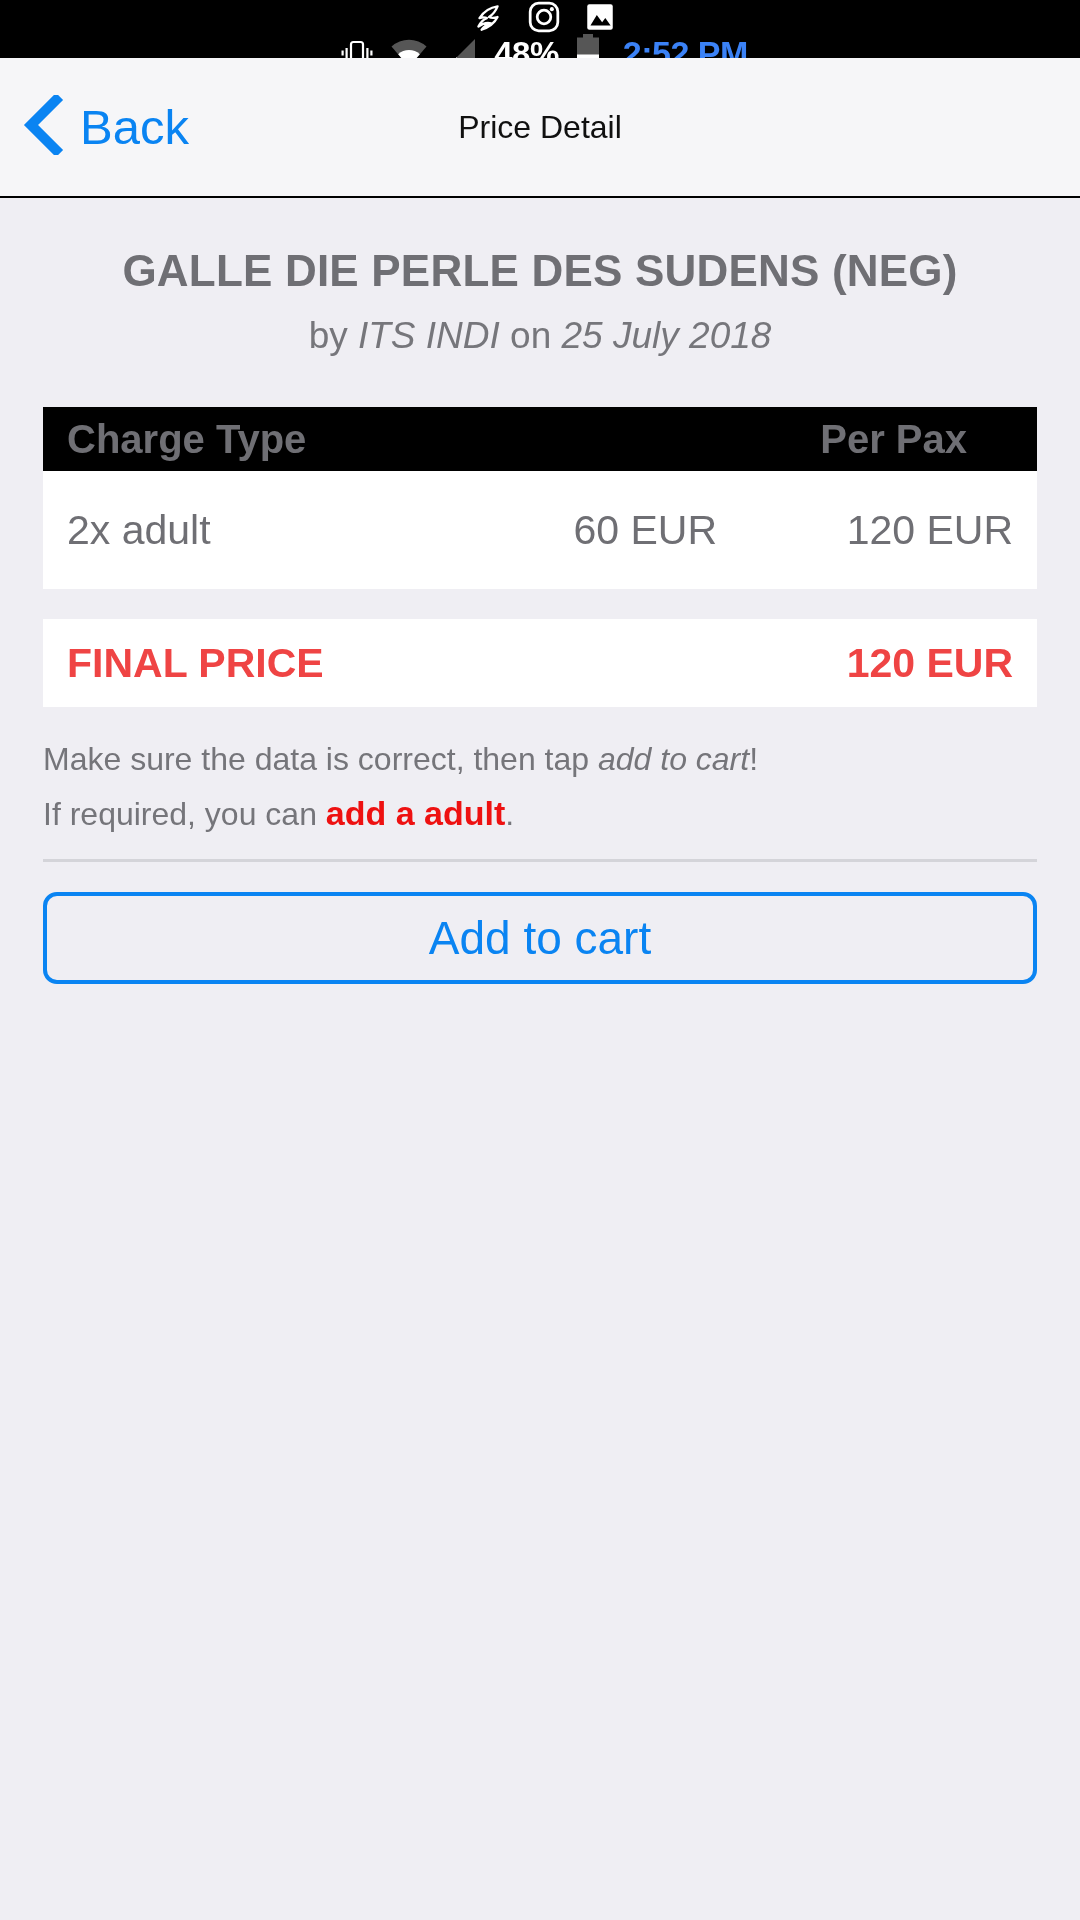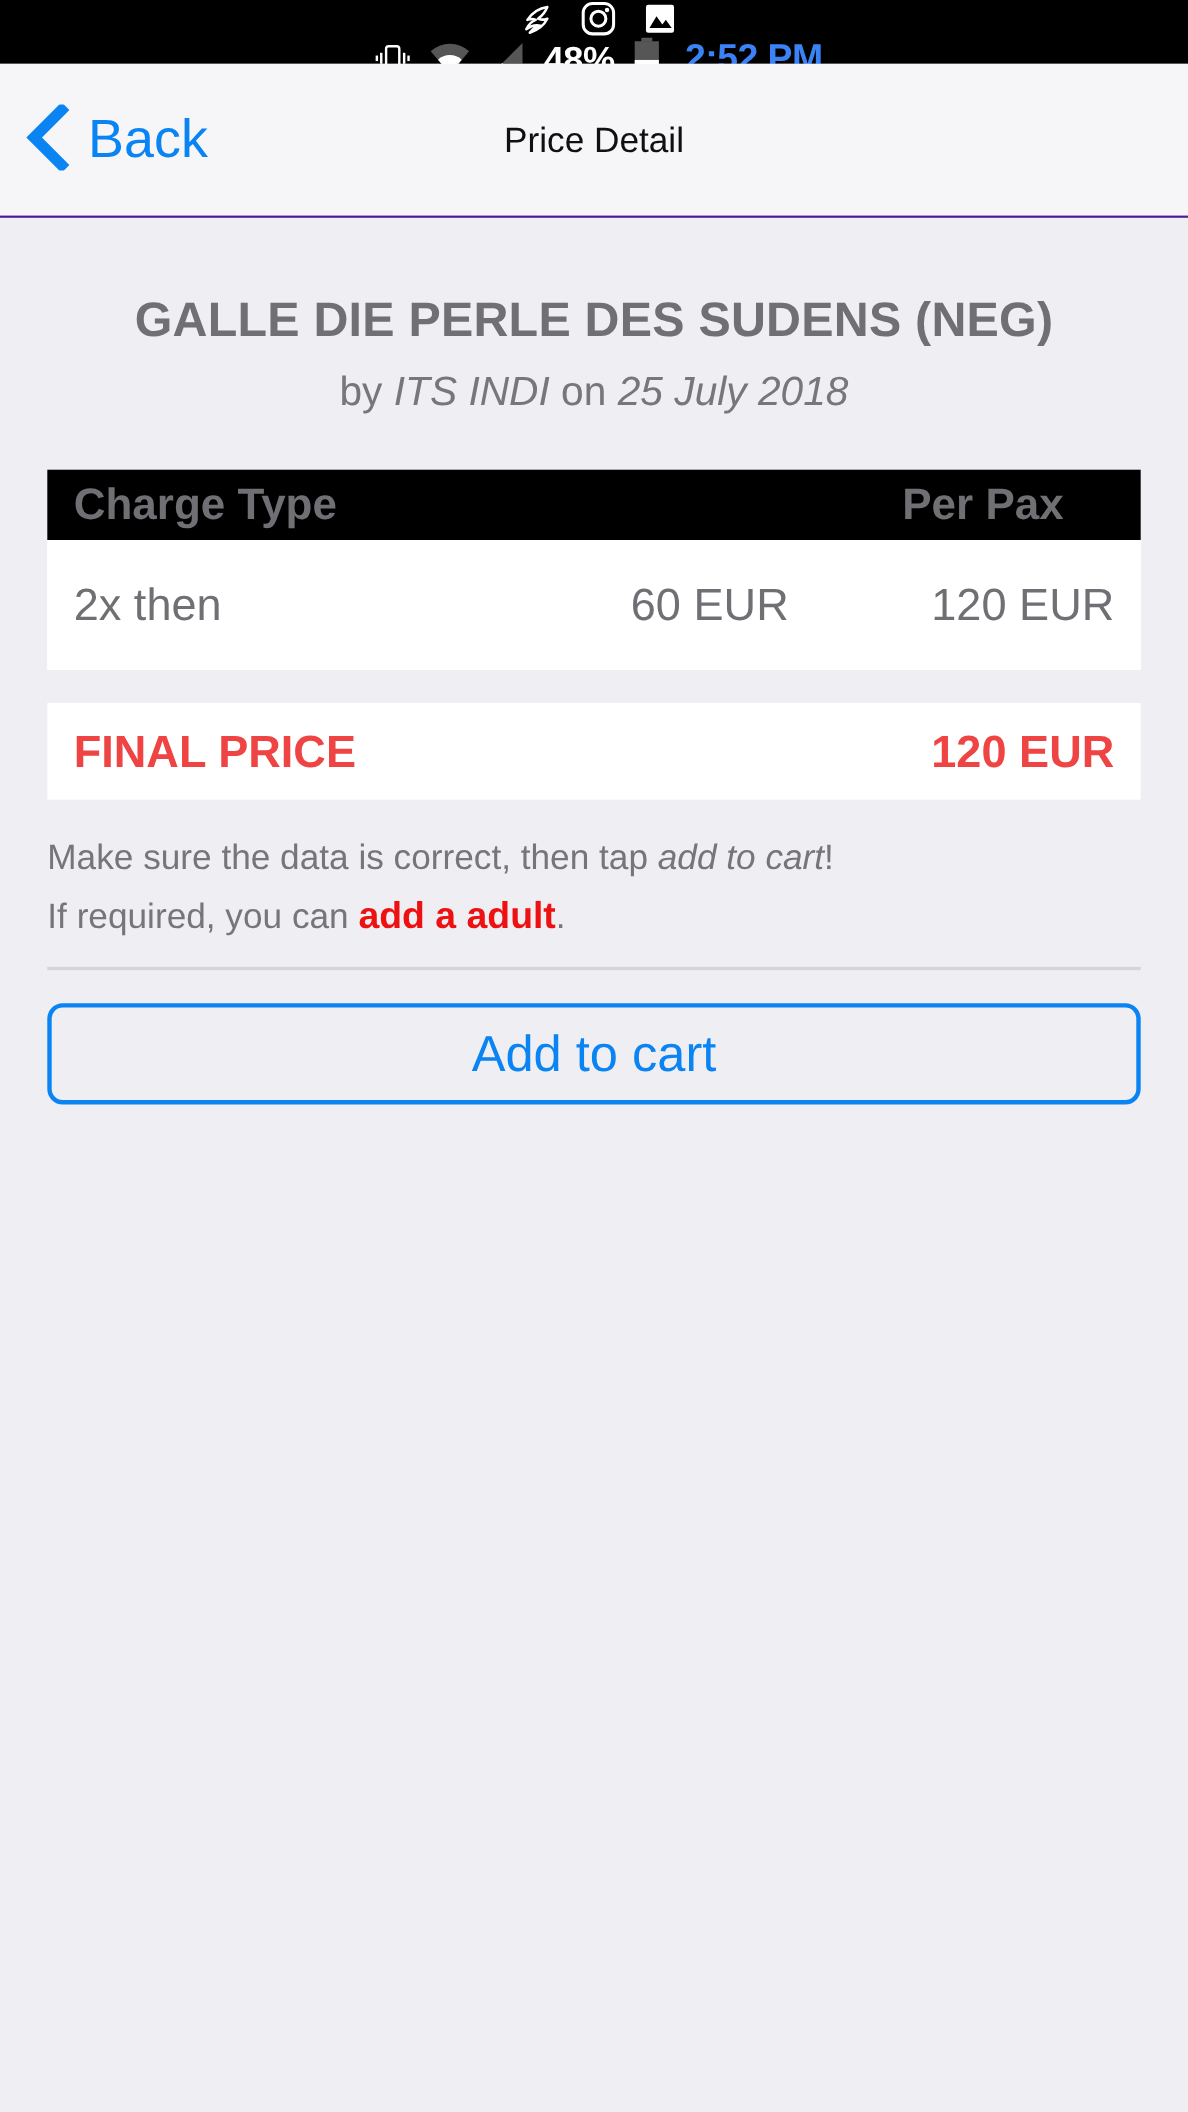--- a/index.html
+++ b/index.html
@@ -60,21 +60,21 @@
     margin-left: 6px;
   }
 
   
   .nav-bar {
     position: absolute;
     top: 58px; left: 0;
     width: 1080px;
     height: 140px;
     background: #F6F6F8;
-    border-bottom: 2px solid #4c1d95;
+    border-bottom: 2px solid #000000;
     box-sizing: border-box;
     display: flex;
     align-items: center;
   }
   .nav-back {
     position: absolute;
     left: 22px;
     display: flex;
     align-items: center;
     gap: 14px;
@@ -96,21 +96,20 @@
     line-height: 1;
   }
 
   
   .content {
     position: absolute;
     top: 198px; left: 0;
     width: 1080px;
     bottom: 0;
     background: #EFEEF3;
-    margin-top: 20px;
   }
 
   .tour-title {
     margin: 0;
     padding: 48px 40px 0 40px;
     text-align: center;
     color: #6F6F74;
     font-size: 44px;
     font-weight: bold;
     line-height: 1.15;
@@ -317,21 +316,21 @@
   </p>
 
   <div class="table-card">
 
     <div class="row row-head">
       <div class="cell cell-type">Charge Type</div>
       <div class="cell cell-pax">Per Pax</div>
     </div>
 
     <div class="row row-body">
-      <div class="cell cell-type">2x then</div>
+      <div class="cell cell-type">2x adult</div>
       <div class="cell cell-pax">60 EUR</div>
       <div class="cell cell-price">120 EUR</div>
     </div>
 
   </div>
 
   <div class="final-card">
     <span class="final-label">FINAL PRICE</span>
     <span class="final-value">120 EUR</span>
   </div>

